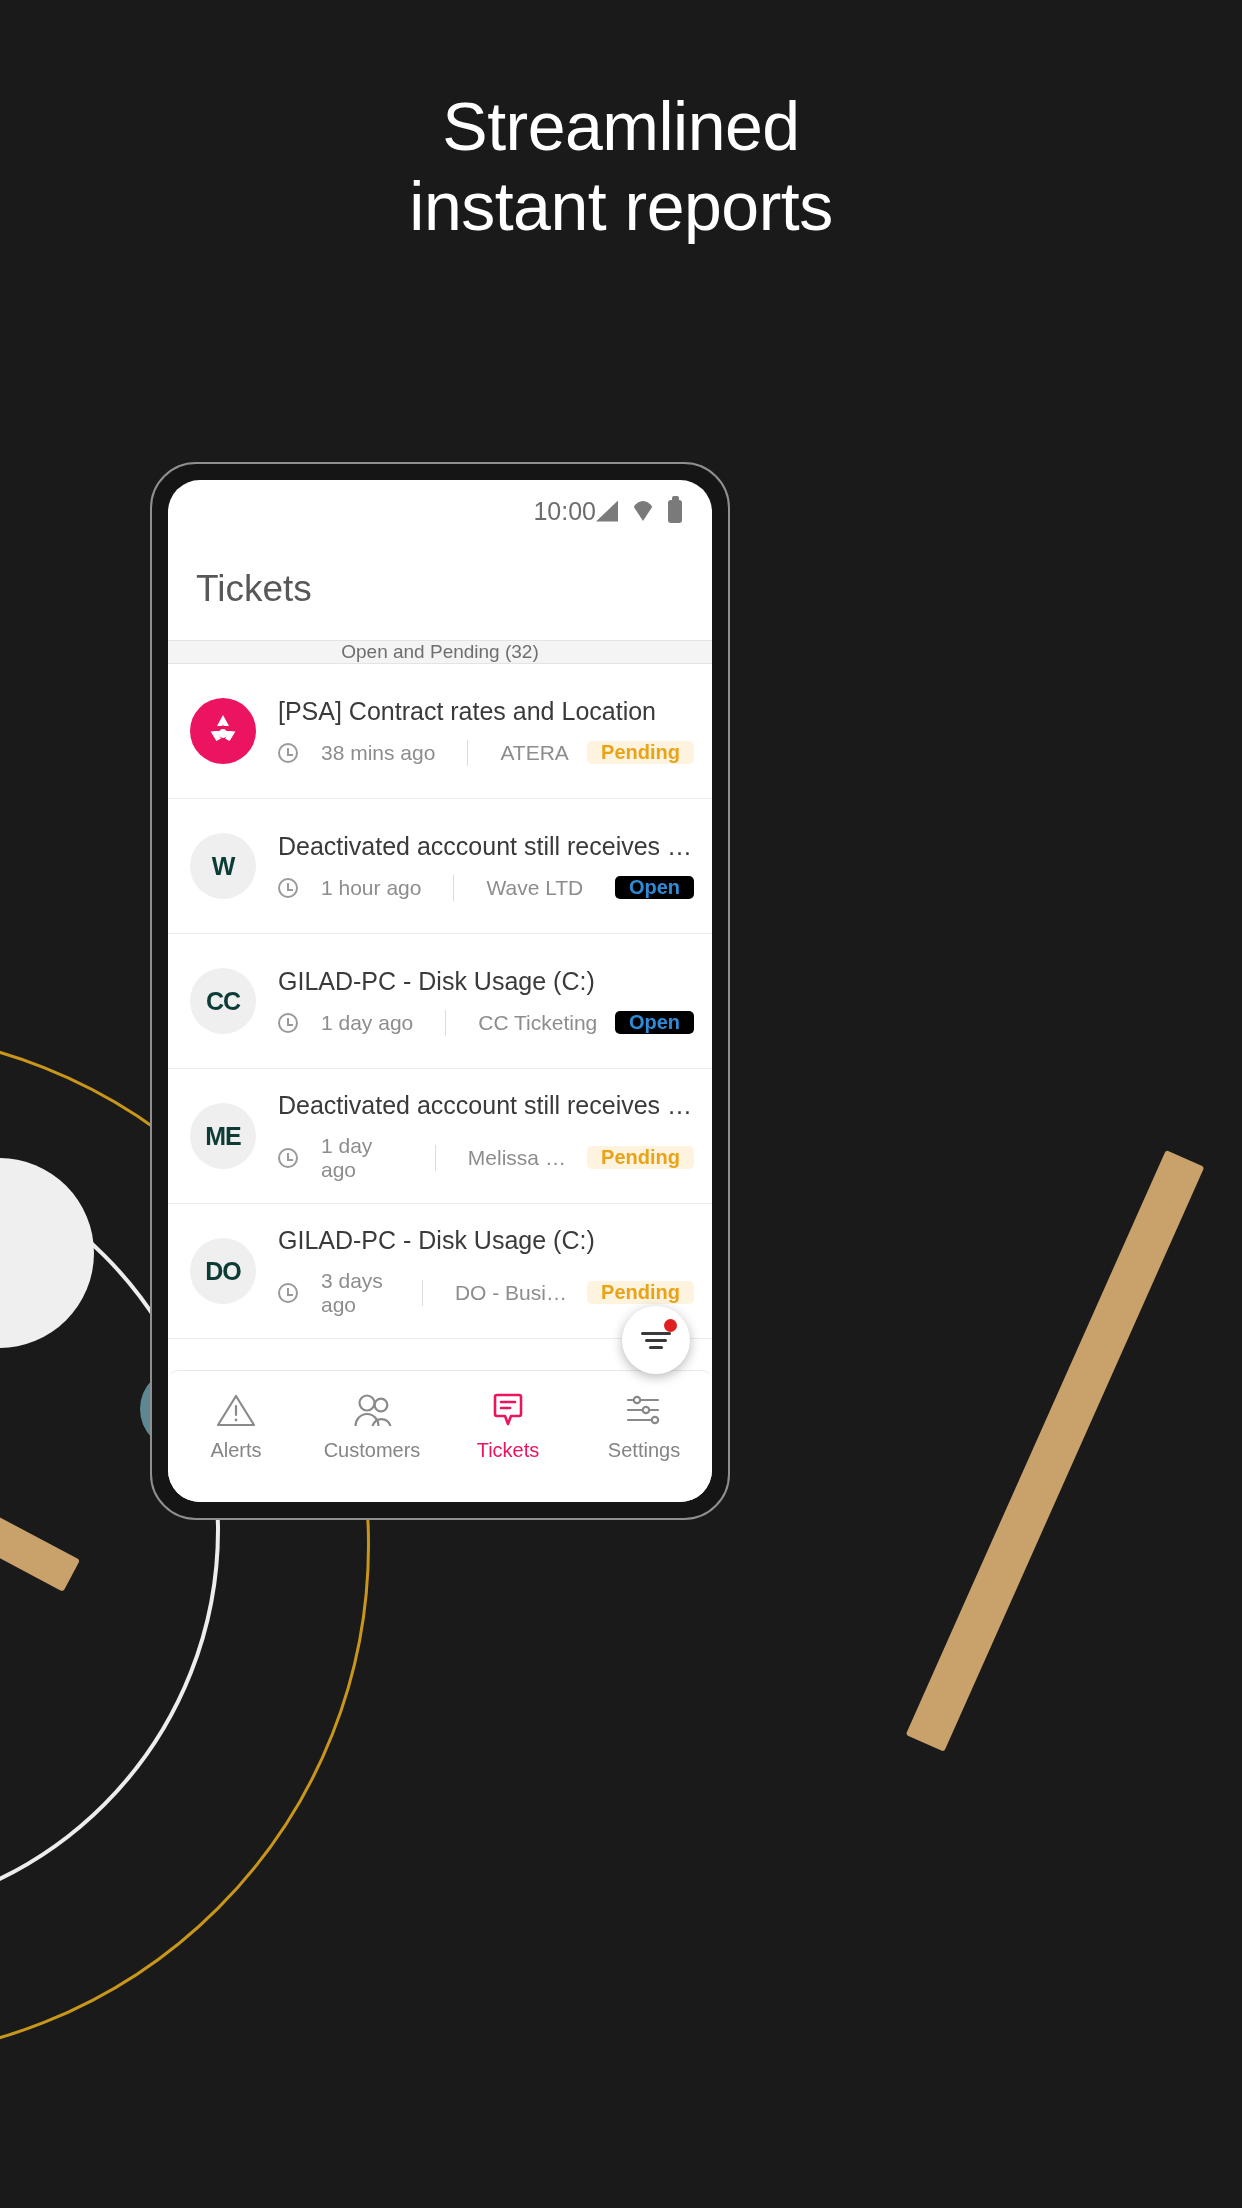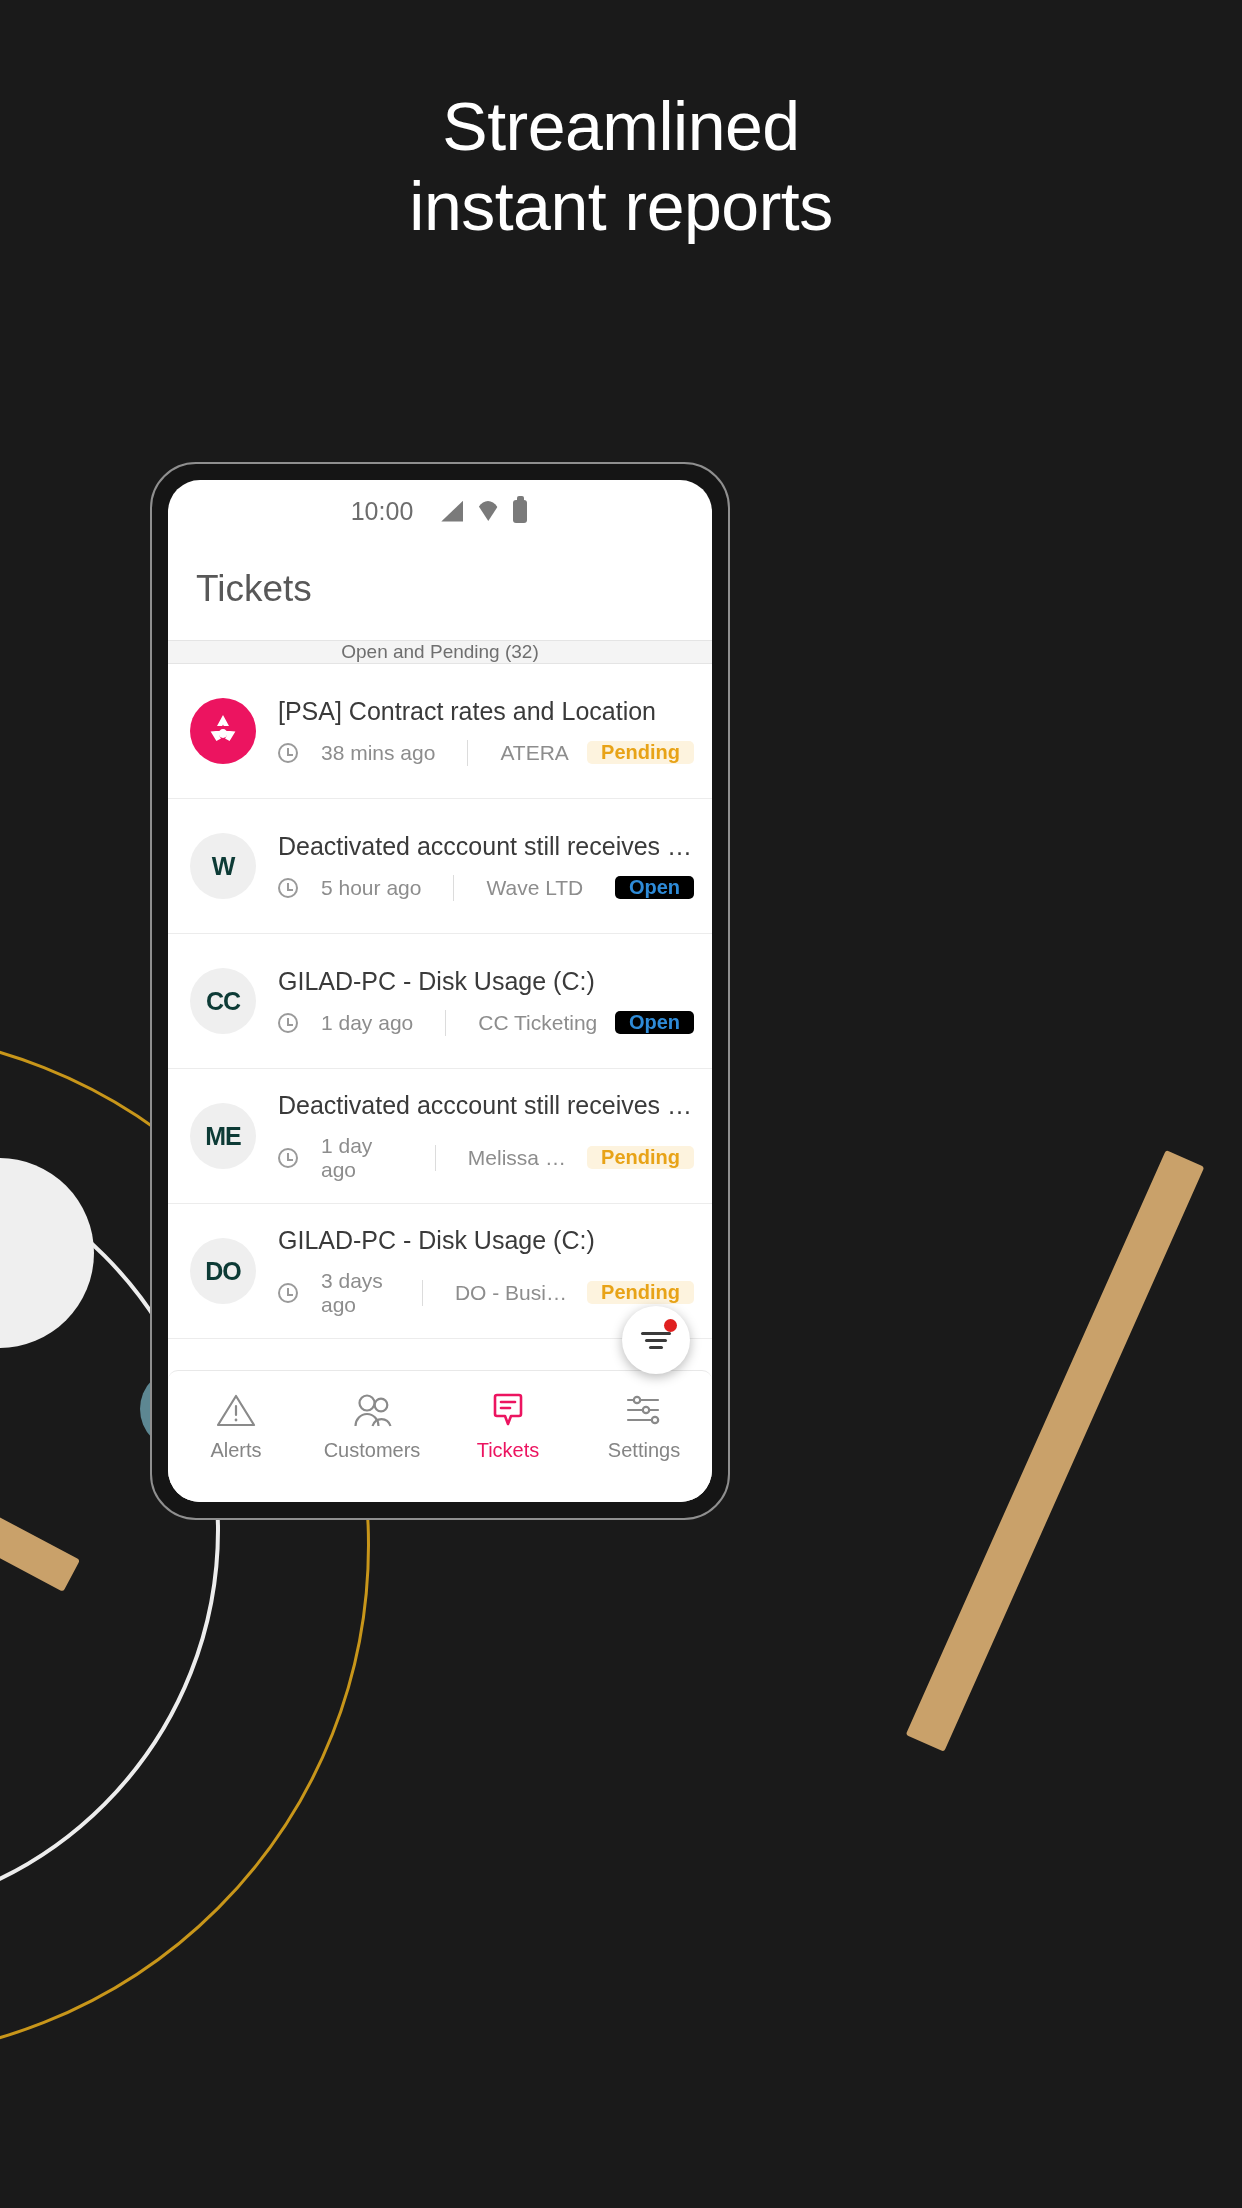--- a/index.html
+++ b/index.html
@@ -93,24 +93,23 @@
     position:relative;
     display:flex;
     flex-direction:column;
   }
 
   
   .statusbar{
     height:62px;
     display:flex;
     align-items:center;
-    justify-content:center;
+    justify-content:flex-end;
     padding:0 30px 0 28px;
     flex:0 0 auto;
-    gap:28px;
   }
   .status-time{ font-size:25px; color:#6d6d6d; }
   .status-icons{ display:flex; align-items:center; gap:12px; }
   .ic-signal{
     width:22px; height:21px;
     background:#7a7a7a;
     clip-path:polygon(100% 0,100% 100%,0 100%);
   }
   .ic-wifi{
     width:26px; height:20px;
@@ -339,21 +338,21 @@
     </div>
         </div>
         <div class="ticket-row">
     <div class="avatar ">
       <span>W</span>
     </div>
     <div class="ticket-body">
       <div class="ticket-title">Deactivated acccount still receives the...</div>
       <div class="ticket-meta">
         <span class="clock"></span>
-        <span>5 hour ago</span>
+        <span>1 hour ago</span>
         <span class="meta-sep"></span>
         <span class="meta-company">Wave LTD</span>
         <span class="badge open">Open</span>
       </div>
     </div>
         </div>
         <div class="ticket-row">
     <div class="avatar ">
       <span>CC</span>
     </div>

